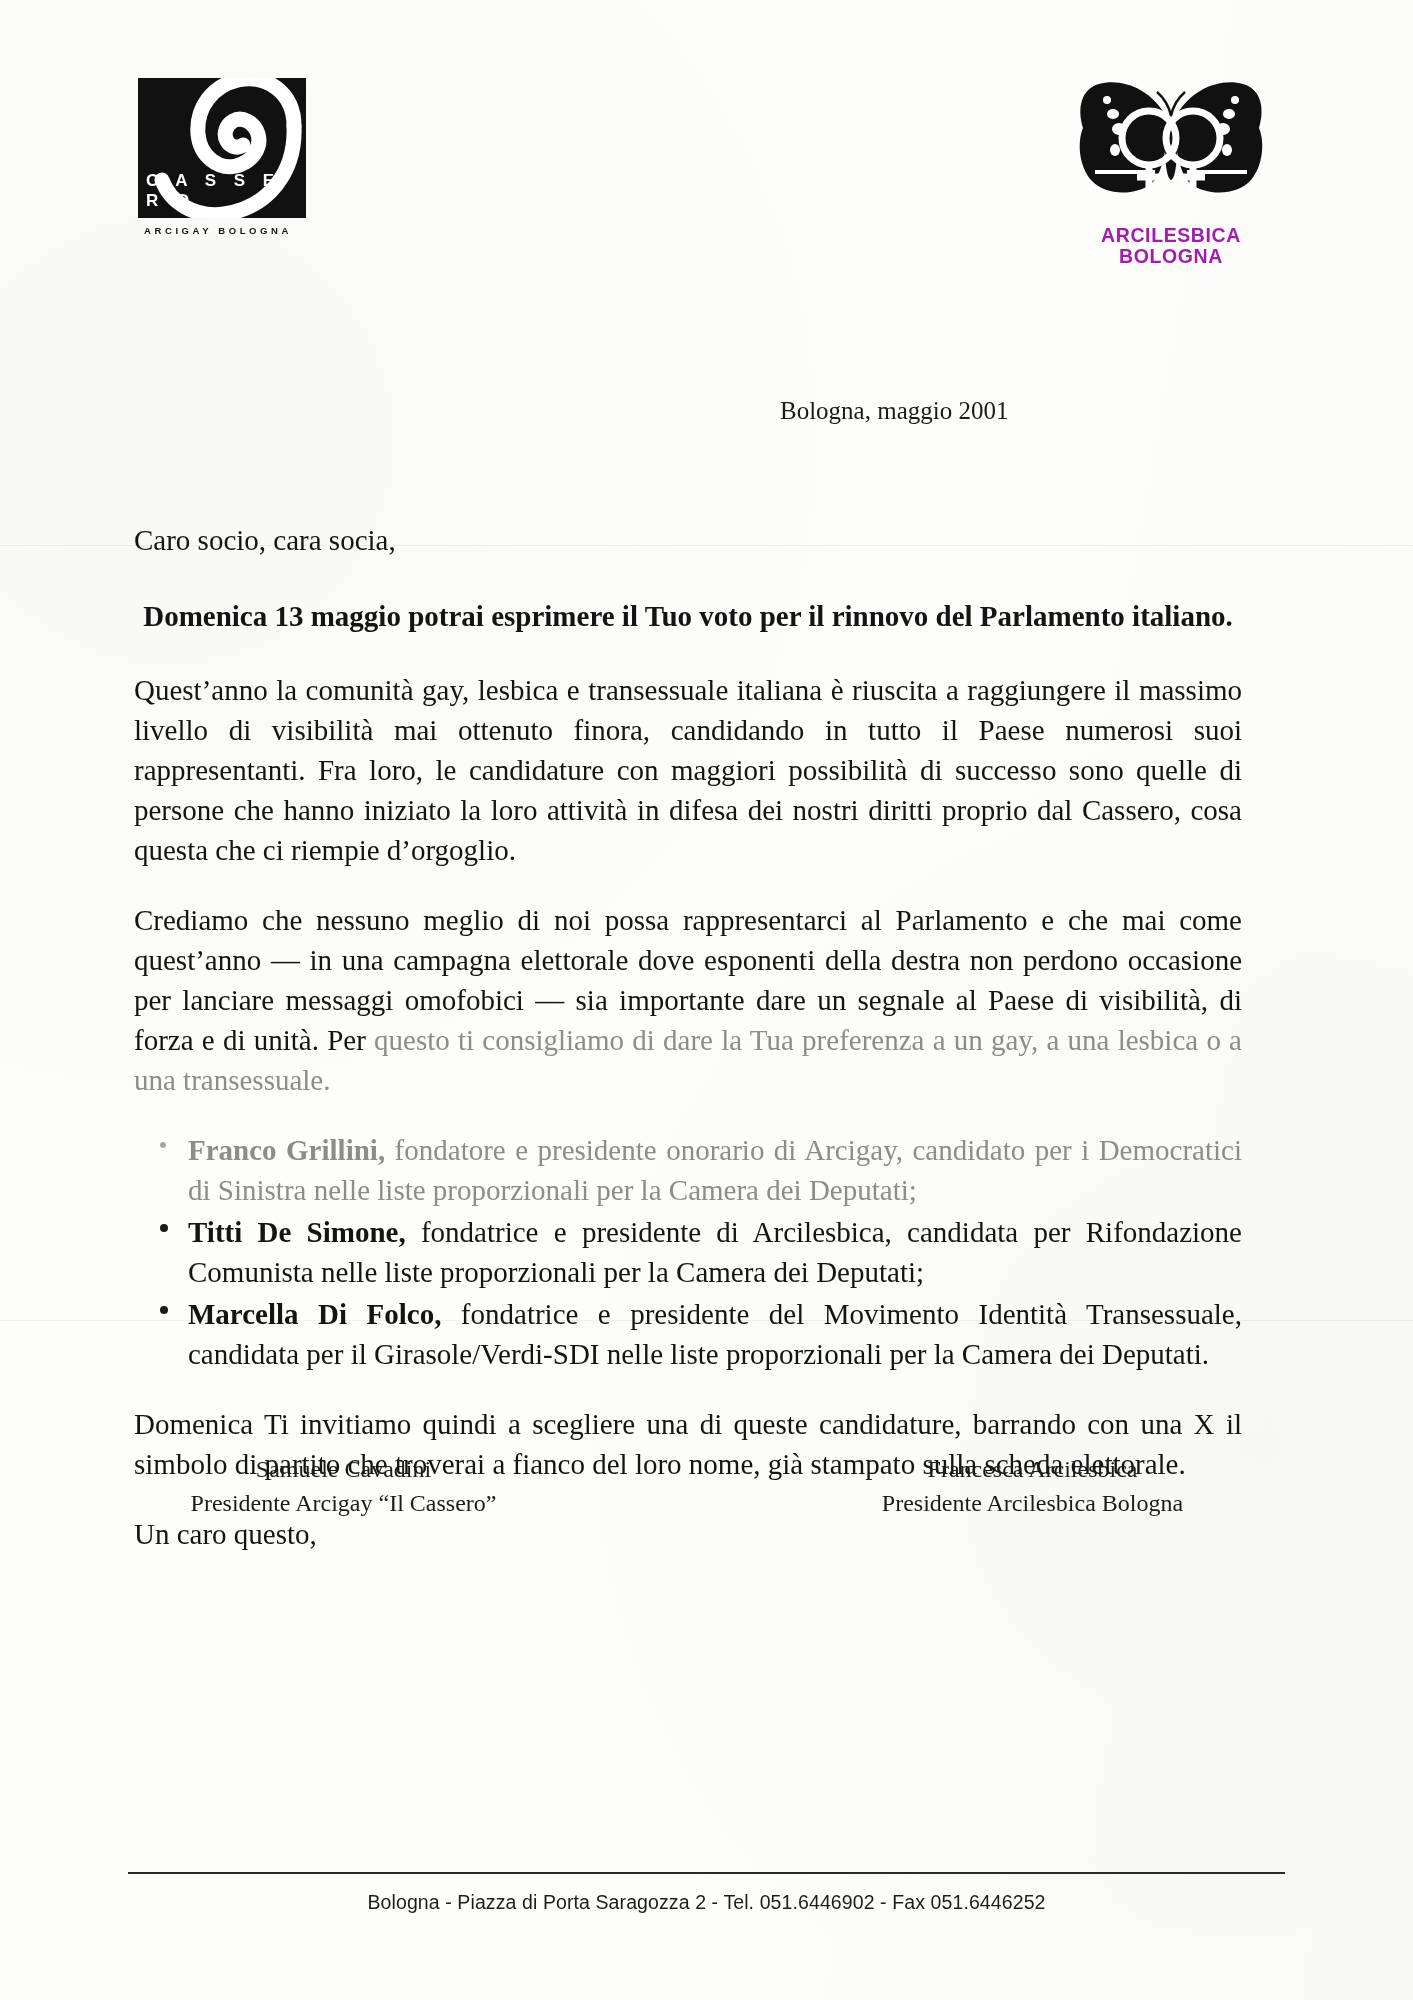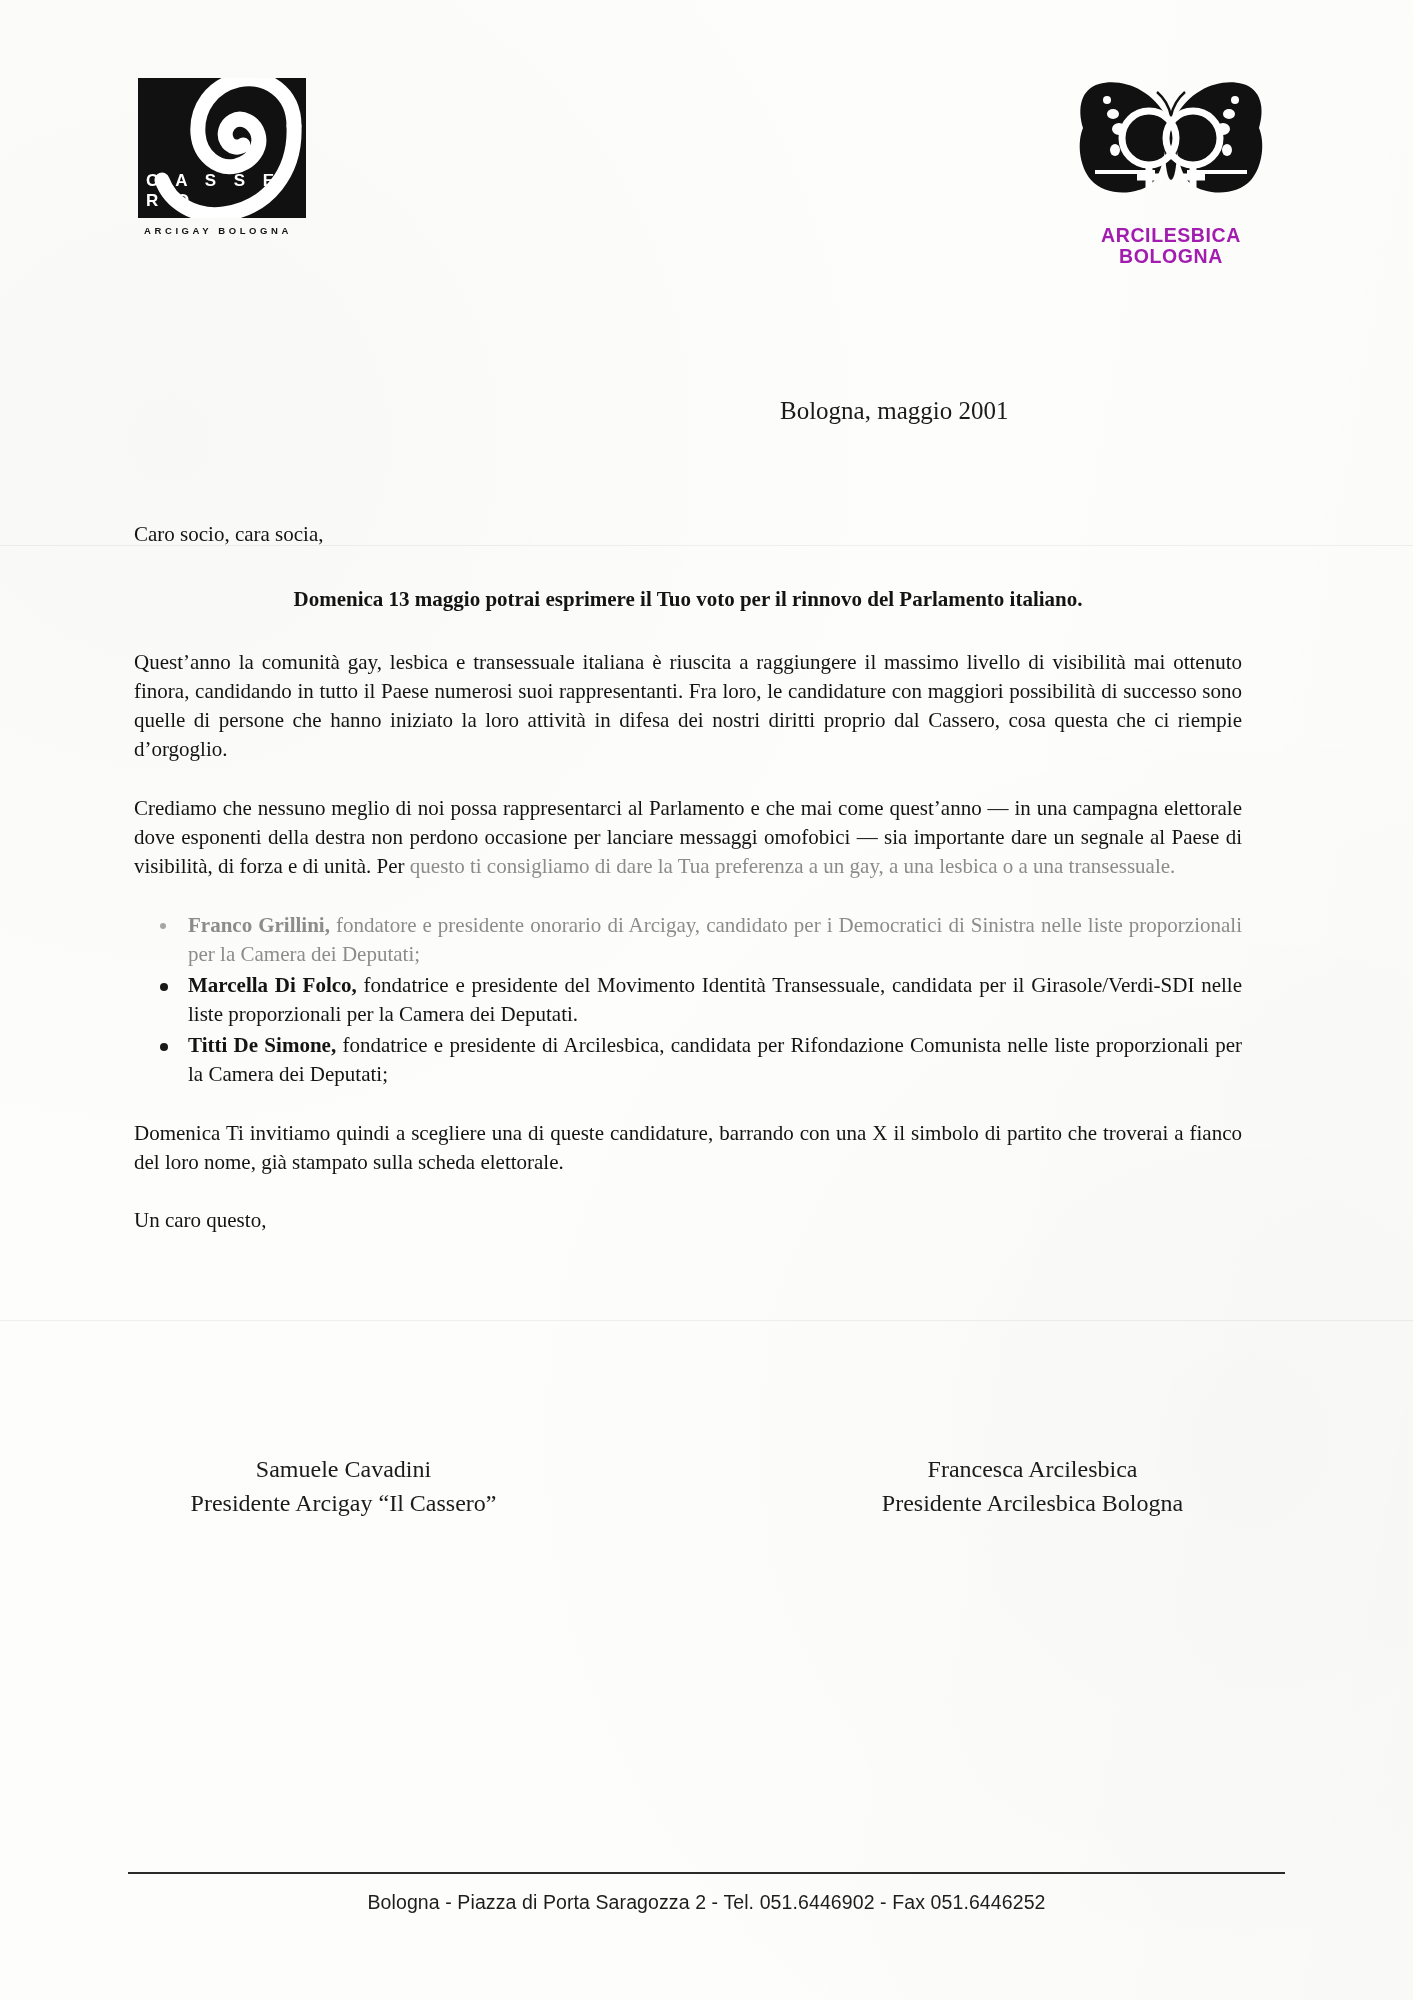--- a/index.html
+++ b/index.html
@@ -112,21 +112,21 @@
     left: 780px;
     font-size: 25px;
     color: #1b1b1b;
   }
   .body {
     position: absolute;
     top: 520px;
     left: 134px;
     width: 1108px;
     color: #141414;
-    font-size: 21px;
+    font-size: 29px;
     line-height: 1.38;
     text-align: justify;
   }
   .salutation {
     margin: 0 0 36px 0;
     text-align: left;
   }
   p.para {
     margin: 0 0 30px 0;
   }
@@ -286,24 +286,24 @@
     <p class="para">Quest’anno la comunità gay, lesbica e transessuale italiana è riuscita a raggiungere il massimo livello di visibilità mai ottenuto finora, candidando in tutto il Paese numerosi suoi rappresentanti. Fra loro, le candidature con maggiori possibilità di successo sono quelle di persone che hanno iniziato la loro attività in difesa dei nostri diritti proprio dal Cassero, cosa questa che ci riempie d’orgoglio.</p>
 
     <p class="para"><span>Crediamo che nessuno meglio di noi possa rappresentarci al Parlamento e che mai come quest’anno — in una campagna elettorale dove esponenti della destra non perdono occasione per lanciare messaggi omofobici — sia importante dare un segnale al Paese di visibilità, di forza e di unità. Per </span><span class="faded">questo ti consigliamo di dare la Tua preferenza a un gay, a una lesbica o a una transessuale.</span></p>
 
 
     <ul class="candidates">
       <li class="dim">
         <span class="bullet"></span><span class="name faded">Franco Grillini,</span><span class="faded"> fondatore e presidente onorario di Arcigay, candidato per i Democratici di Sinistra nelle liste proporzionali per la Camera dei Deputati;</span>
       </li>
       <li>
-        <span class="bullet"></span><span class="name">Marcella Di Folco,</span><span> fondatrice e presidente del Movimento Identità Transessuale, candidata per il Girasole/Verdi-SDI nelle liste proporzionali per la Camera dei Deputati.</span>
+        <span class="bullet"></span><span class="name">Titti De Simone,</span><span> fondatrice e presidente di Arcilesbica, candidata per Rifondazione Comunista nelle liste proporzionali per la Camera dei Deputati;</span>
       </li>
       <li>
-        <span class="bullet"></span><span class="name">Titti De Simone,</span><span> fondatrice e presidente di Arcilesbica, candidata per Rifondazione Comunista nelle liste proporzionali per la Camera dei Deputati;</span>
+        <span class="bullet"></span><span class="name">Marcella Di Folco,</span><span> fondatrice e presidente del Movimento Identità Transessuale, candidata per il Girasole/Verdi-SDI nelle liste proporzionali per la Camera dei Deputati.</span>
       </li>
     </ul>
 
     <p class="para">Domenica Ti invitiamo quindi a scegliere una di queste candidature, barrando con una X il simbolo di partito che troverai a fianco del loro nome, già stampato sulla scheda elettorale.</p>
 
     <p class="closing">Un caro questo,</p>
 
   </div>
 
   <div class="signatures">

